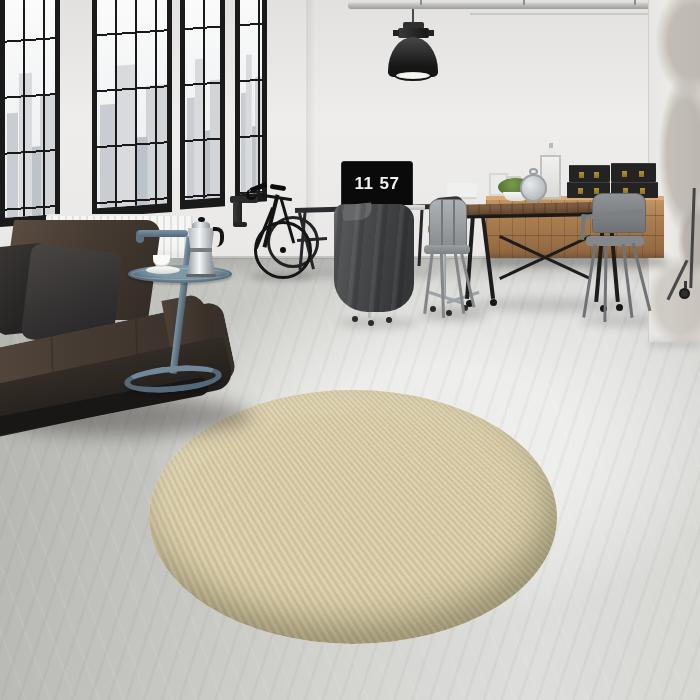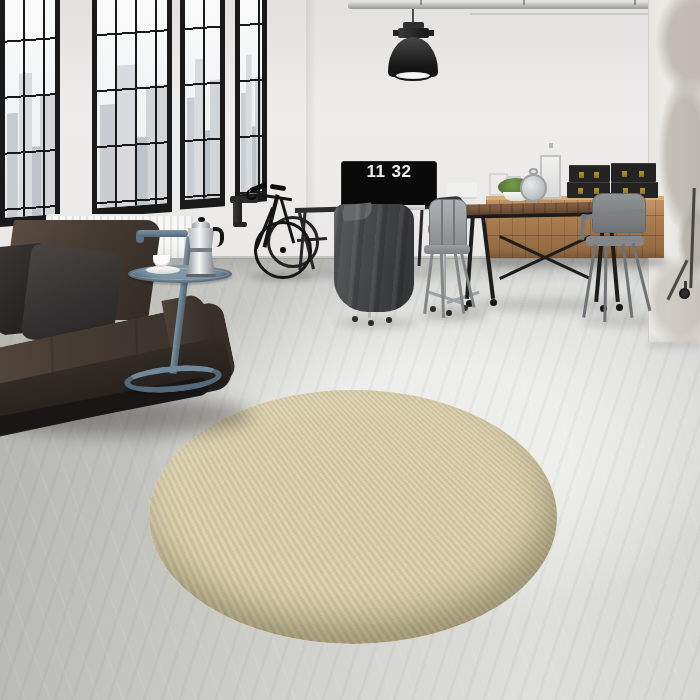--- a/index.html
+++ b/index.html
@@ -138,22 +138,22 @@
   .desk-top{left:295px;top:206px;width:140px;height:5px;background:#2c2c2e;
     transform:rotate(-1.6deg);z-index:8}
   .dleg{width:3px;background:#27272b;z-index:8}
   .dl1{left:301px;top:212px;height:58px;transform:rotate(5deg)}
   .dl2{left:305px;top:212px;height:58px;transform:rotate(-14deg)}
   .dl3{left:419px;top:210px;height:56px;transform:rotate(3deg)}
   .dcross{left:297px;top:238px;width:30px;height:3px;background:#27272b;transform:rotate(-4deg);z-index:8}
   .desk-shadow{left:290px;top:268px;width:150px;height:10px;border-radius:50%;
     background:rgba(0,0,0,0.12);filter:blur(4px);z-index:4}
 
-  .monitor{left:341px;top:161px;width:96px;height:46px;background:#0a0a0a;border:1px solid #2a2a2a;
-    border-radius:3px;z-index:9;display:flex;justify-content:center}
+  .monitor{left:341px;top:161px;width:72px;height:46px;background:#0a0a0a;border:1px solid #2a2a2a;
+    border-radius:3px;z-index:9;display:flex;align-items:center;justify-content:center}
   .flip-clock{position:static!important;display:flex;gap:6px;font-weight:700;font-size:17px;
     color:#f2f2f2;letter-spacing:0.5px;font-family:"Liberation Sans",sans-serif}
   .flip-clock span{position:static!important}
   .monitor-chin{left:341px;top:205px;width:84px;height:5px;z-index:9;
     background:linear-gradient(#e2e2e0,#bcbcba)}
   .monitor-neck{left:377px;top:210px;width:11px;height:7px;background:#b4b4b2;z-index:9}
   .monitor-base{left:366px;top:216px;width:33px;height:4px;border-radius:2px;background:#a5a5a3;z-index:9}
 
   .jacket{left:334px;top:204px;width:80px;height:108px;z-index:9;
     border-radius:10px 16px 38% 42% / 10px 16px 26% 30%;
@@ -453,21 +453,21 @@
   <div class="desk-shadow"></div>
   <div class="desk-top"></div>
   <div class="dleg dl1"></div>
   <div class="dleg dl2"></div>
   <div class="dleg dl3"></div>
   <div class="dcross"></div>
 
   <div class="monitor">
     <div class="flip-clock">
       <span>11</span>
-      <span>32</span>
+      <span>57</span>
     </div>
   </div>
   <div class="monitor-chin"></div>
   <div class="monitor-neck"></div>
   <div class="monitor-base"></div>
 
   <div class="jacket-shadow"></div>
   <div class="jchair-pole"></div>
   <div class="jacket"></div>
   <div class="jcaster jc1"></div>

